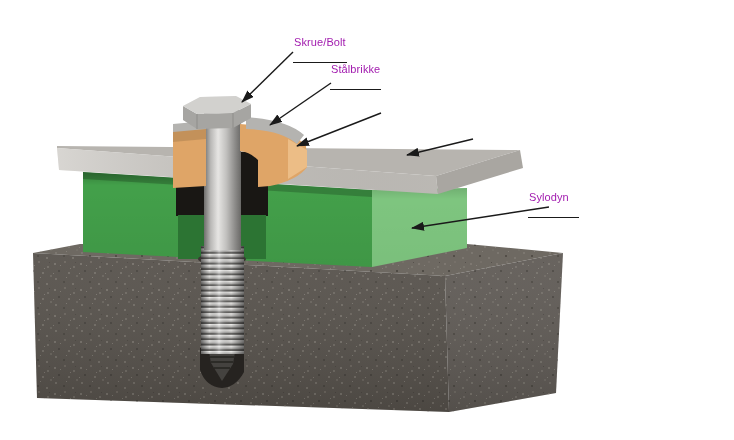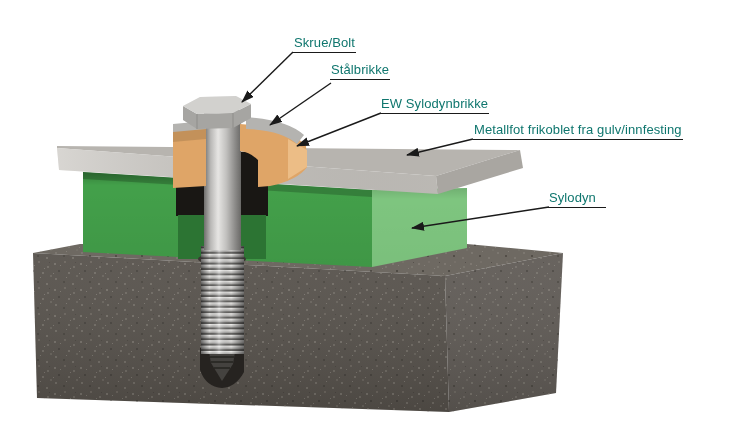--- a/index.html
+++ b/index.html
@@ -3,23 +3,23 @@
 <meta charset="utf-8">
 <style>
   html,body{margin:0;padding:0;background:#ffffff;}
   #stage{
     position:relative;width:734px;height:440px;background:#ffffff;
     font-family:"Liberation Sans", sans-serif;overflow:hidden;
   }
   #render-svg{position:absolute;left:0;top:0;}
   .diagram-label{
     position:absolute;
-    font-size:13px;line-height:15px;color:#0f766e;
+    font-size:11px;line-height:15px;color:#a21caf;
     border-bottom:1.3px solid #1a1a1a;
-    padding:0 1px 2px 1px;white-space:nowrap;
+    padding:0 1px 12px 1px;white-space:nowrap;
     letter-spacing:0.1px;
   }
 </style>
 </head>
 <body>
 
 <div id="stage">
 
   <svg id="render-svg" width="734" height="440" viewBox="0 0 734 440">
     <defs>
@@ -151,19 +151,17 @@
       <line x1="381" y1="113" x2="297" y2="146" marker-end="url(#arrowHead)"></line>
       <line x1="473" y1="139" x2="407" y2="155" marker-end="url(#arrowHead)"></line>
       <line x1="549" y1="207" x2="412" y2="228" marker-end="url(#arrowHead)"></line>
     </g>
   </svg>
 
   <div class="diagram-label" style="left:293px;top:35px">Skrue/Bolt</div>
 
   <div class="diagram-label" style="left:330px;top:62px">Stålbrikke</div>
 
-  <div class="diagram-label" style="left:380px;top:96px">EW Sylodynbrikke</div>
 
-  <div class="diagram-label" style="left:473px;top:122px">Metallfot frikoblet fra gulv/innfesting</div>
 
-  <div class="diagram-label" style="left:548px;top:190px;padding-right:10px">Sylodyn</div>
+  <div class="diagram-label" style="left:528px;top:190px;padding-right:10px">Sylodyn</div>
 
 </div>
 
 </body></html>

